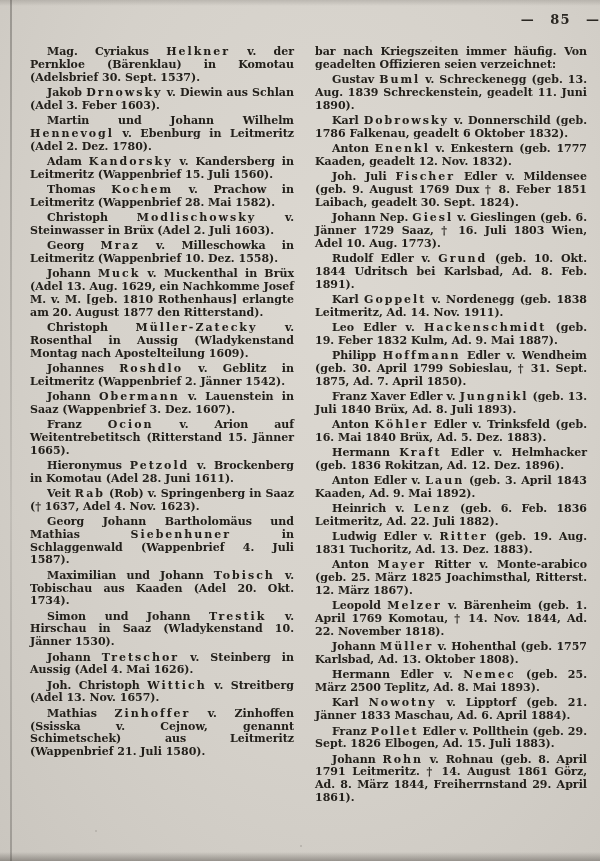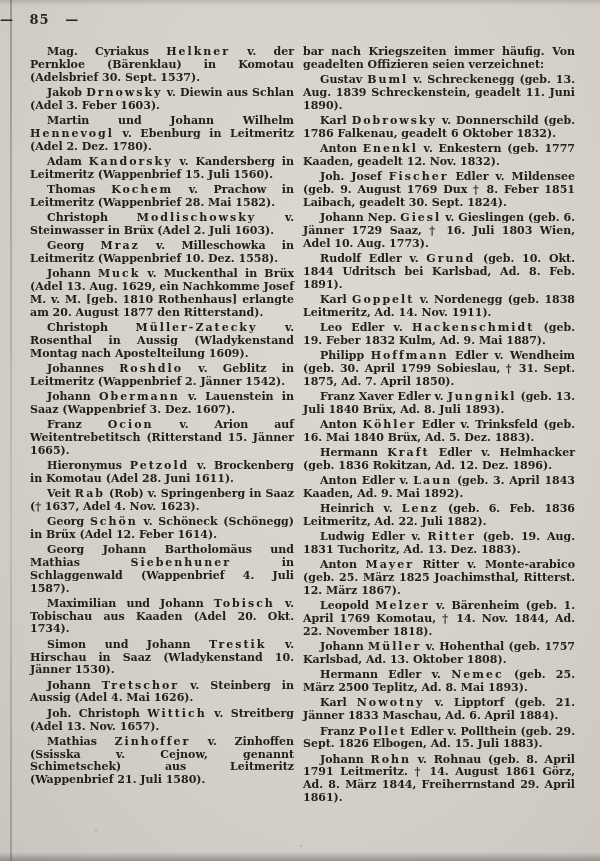--- a/index.html
+++ b/index.html
@@ -31,34 +31,34 @@
     position: absolute; left: 0; top: 0; width: 2px; height: 2px;
     background: transparent; border-radius: 50%;
     box-shadow:
       120px 96px 0 rgba(60,55,50,.18), 480px 140px 0 rgba(60,55,50,.15),
       70px 520px 0 rgba(60,55,50,.16), 540px 620px 0 rgba(60,55,50,.14),
       300px 845px 0 rgba(60,55,50,.20), 95px 830px 0 rgba(60,55,50,.18),
       430px 40px 0 rgba(60,55,50,.13), 40px 300px 0 rgba(60,55,50,.12);
   }
   .page-num {
     position: absolute; top: 12px; left: 0; width: 100%;
-    text-align: left;
+    text-align: right;
     font-size: 13px; font-weight: 700;
     letter-spacing: 1px; word-spacing: 10px;
     color: #2a2722;
   }
   .col {
     position: absolute; top: 46px;
     font-size: 11px; font-weight: 700;
     line-height: 12.8px;
     text-align: justify;
     color: #23201b;
   }
   .col-left  { left: 30px;  width: 264px; }
-  .col-right { left: 303px; width: 272px; }
+  .col-right { left: 315px; width: 272px; }
   .col p { margin: 0 0 2.5px; text-indent: 17px; }
   .col p.no-indent { text-indent: 0; }
   .seg-spaced { letter-spacing: 2px; }
 </style>
 </head>
 <body>
 
 <div class="scan-page">
   <div class="scan-edge-top"></div>
   <div class="scan-edge-left"></div>
@@ -75,34 +75,33 @@
       <p><span class="seg-plain">Thomas </span><span class="seg-spaced">Kochem</span><span class="seg-plain"> v. Prachow in Leitmeritz (Wappenbrief 28. Mai 1582).</span></p>
       <p><span class="seg-plain">Christoph </span><span class="seg-spaced">Modlischowsky</span><span class="seg-plain"> v. Steinwasser in Brüx (Adel 2. Juli 1603).</span></p>
       <p><span class="seg-plain">Georg </span><span class="seg-spaced">Mraz</span><span class="seg-plain"> v. Milleschowka in Leitmeritz (Wappenbrief 10. Dez. 1558).</span></p>
       <p><span class="seg-plain">Johann </span><span class="seg-spaced">Muck</span><span class="seg-plain"> v. Muckenthal in Brüx (Adel 13. Aug. 1629, ein Nachkomme Josef M. v. M. [geb. 1810 Rothenhaus] erlangte am 20. August 1877 den Ritterstand).</span></p>
       <p><span class="seg-plain">Christoph </span><span class="seg-spaced">Müller-Zatecky</span><span class="seg-plain"> v. Rosenthal in Aussig (Wladykenstand Montag nach Apostelteilung 1609).</span></p>
       <p><span class="seg-plain">Johannes </span><span class="seg-spaced">Roshdlo</span><span class="seg-plain"> v. Geblitz in Leitmeritz (Wappenbrief 2. Jänner 1542).</span></p>
       <p><span class="seg-plain">Johann </span><span class="seg-spaced">Obermann</span><span class="seg-plain"> v. Lauenstein in Saaz (Wappenbrief 3. Dez. 1607).</span></p>
       <p><span class="seg-plain">Franz </span><span class="seg-spaced">Ocion</span><span class="seg-plain"> v. Arion auf Weitentrebetitsch (Ritterstand 15. Jänner 1665).</span></p>
       <p><span class="seg-plain">Hieronymus </span><span class="seg-spaced">Petzold</span><span class="seg-plain"> v. Brockenberg in Komotau (Adel 28. Juni 1611).</span></p>
       <p><span class="seg-plain">Veit </span><span class="seg-spaced">Rab</span><span class="seg-plain"> (Rob) v. Springenberg in Saaz († 1637, Adel 4. Nov. 1623).</span></p>
-      <p><span class="seg-plain">Georg </span><span class="seg-spaced">Schön</span><span class="seg-plain"> v. Schöneck (Schönegg) in Brüx (Adel 12. Feber 1614).</span></p>
       <p><span class="seg-plain">Georg Johann Bartholomäus und Mathias </span><span class="seg-spaced">Siebenhuner</span><span class="seg-plain"> in Schlaggenwald (Wappenbrief 4. Juli 1587).</span></p>
       <p><span class="seg-plain">Maximilian und Johann </span><span class="seg-spaced">Tobisch</span><span class="seg-plain"> v. Tobischau aus Kaaden (Adel 20. Okt. 1734).</span></p>
       <p><span class="seg-plain">Simon und Johann </span><span class="seg-spaced">Trestik</span><span class="seg-plain"> v. Hirschau in Saaz (Wladykenstand 10. Jänner 1530).</span></p>
       <p><span class="seg-plain">Johann </span><span class="seg-spaced">Tretschor</span><span class="seg-plain"> v. Steinberg in Aussig (Adel 4. Mai 1626).</span></p>
       <p><span class="seg-plain">Joh. Christoph </span><span class="seg-spaced">Wittich</span><span class="seg-plain"> v. Streitberg (Adel 13. Nov. 1657).</span></p>
       <p><span class="seg-plain">Mathias </span><span class="seg-spaced">Zinhoffer</span><span class="seg-plain"> v. Zinhoffen (Ssisska v. Cejnow, genannt Schimetschek) aus Leitmeritz (Wappenbrief 21. Juli 1580).</span></p>
     </div>
   <div class="col col-right">
       <p class="no-indent"><span class="seg-plain">bar nach Kriegszeiten immer häufig. Von geadelten Offizieren seien verzeichnet:</span></p>
       <p><span class="seg-plain">Gustav </span><span class="seg-spaced">Buml</span><span class="seg-plain"> v. Schreckenegg (geb. 13. Aug. 1839 Schreckenstein, geadelt 11. Juni 1890).</span></p>
       <p><span class="seg-plain">Karl </span><span class="seg-spaced">Dobrowsky</span><span class="seg-plain"> v. Donnerschild (geb. 1786 Falkenau, geadelt 6 Oktober 1832).</span></p>
       <p><span class="seg-plain">Anton </span><span class="seg-spaced">Enenkl</span><span class="seg-plain"> v. Enkestern (geb. 1777 Kaaden, geadelt 12. Nov. 1832).</span></p>
-      <p><span class="seg-plain">Joh. Josef </span><span class="seg-spaced">Fischer</span><span class="seg-plain"> Edler v. Mildensee (geb. 9. August 1769 Dux † 8. Feber 1851 Laibach, geadelt 30. Sept. 1824).</span></p>
+      <p><span class="seg-plain">Joh. Juli </span><span class="seg-spaced">Fischer</span><span class="seg-plain"> Edler v. Mildensee (geb. 9. August 1769 Dux † 8. Feber 1851 Laibach, geadelt 30. Sept. 1824).</span></p>
       <p><span class="seg-plain">Johann Nep. </span><span class="seg-spaced">Giesl</span><span class="seg-plain"> v. Gieslingen (geb. 6. Jänner 1729 Saaz, † 16. Juli 1803 Wien, Adel 10. Aug. 1773).</span></p>
       <p><span class="seg-plain">Rudolf Edler v. </span><span class="seg-spaced">Grund</span><span class="seg-plain"> (geb. 10. Okt. 1844 Udritsch bei Karlsbad, Ad. 8. Feb. 1891).</span></p>
       <p><span class="seg-plain">Karl </span><span class="seg-spaced">Goppelt</span><span class="seg-plain"> v. Nordenegg (geb. 1838 Leitmeritz, Ad. 14. Nov. 1911).</span></p>
       <p><span class="seg-plain">Leo Edler v. </span><span class="seg-spaced">Hackenschmidt</span><span class="seg-plain"> (geb. 19. Feber 1832 Kulm, Ad. 9. Mai 1887).</span></p>
       <p><span class="seg-plain">Philipp </span><span class="seg-spaced">Hoffmann</span><span class="seg-plain"> Edler v. Wendheim (geb. 30. April 1799 Sobieslau, † 31. Sept. 1875, Ad. 7. April 1850).</span></p>
       <p><span class="seg-plain">Franz Xaver Edler v. </span><span class="seg-spaced">Jungnikl</span><span class="seg-plain"> (geb. 13. Juli 1840 Brüx, Ad. 8. Juli 1893).</span></p>
       <p><span class="seg-plain">Anton </span><span class="seg-spaced">Köhler</span><span class="seg-plain"> Edler v. Trinksfeld (geb. 16. Mai 1840 Brüx, Ad. 5. Dez. 1883).</span></p>
       <p><span class="seg-plain">Hermann </span><span class="seg-spaced">Kraft</span><span class="seg-plain"> Edler v. Helmhacker (geb. 1836 Rokitzan, Ad. 12. Dez. 1896).</span></p>
       <p><span class="seg-plain">Anton Edler v. </span><span class="seg-spaced">Laun</span><span class="seg-plain"> (geb. 3. April 1843 Kaaden, Ad. 9. Mai 1892).</span></p>
       <p><span class="seg-plain">Heinrich v. </span><span class="seg-spaced">Lenz</span><span class="seg-plain"> (geb. 6. Feb. 1836 Leitmeritz, Ad. 22. Juli 1882).</span></p>

